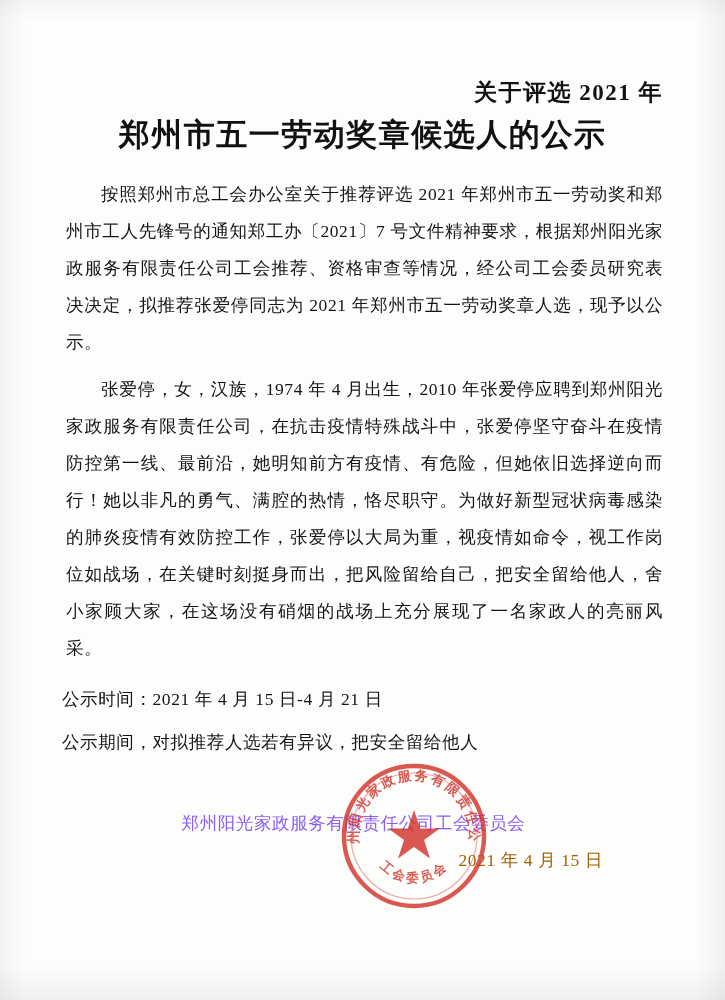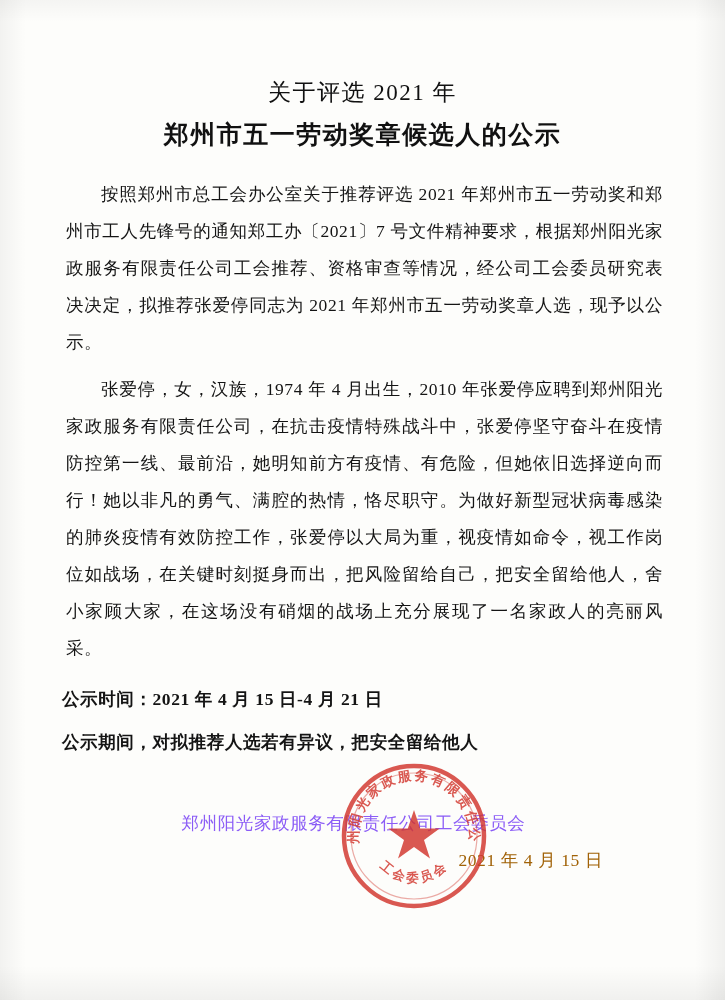--- a/index.html
+++ b/index.html
@@ -36,30 +36,30 @@
   .doc-body {
     position: absolute;
     left: 0;
     top: 0;
     width: 725px;
     height: 1000px;
     padding: 72px 62px 40px 62px;
     box-sizing: border-box;
   }
   .title {
-    text-align: center;
+    text-align: right;
     font-size: 23px;
-    font-weight: normal;
+    font-weight: bold;
     letter-spacing: 1.5px;
     color: #111111;
     line-height: 42px;
   }
   .title-line-2 {
     text-align: center;
-    font-size: 25px;
+    font-size: 31px;
     font-weight: bold;
     letter-spacing: 1.5px;
     color: #111111;
     line-height: 42px;
     margin-bottom: 20px;
   }
   .para {
     font-size: 17.5px;
     color: #141414;
     line-height: 37px;
@@ -73,21 +73,20 @@
     font-size: 17.5px;
     color: #141414;
     line-height: 37px;
     text-align: left;
     text-indent: 0;
     letter-spacing: 0.6px;
     margin: 0 0 6px 0;
   }
   .notice-block {
     margin-top: 14px;
-    font-weight: bold;
   }
   .signature {
     margin-top: 44px;
     text-align: center;
     font-size: 17.5px;
     color: #8b5cf6;
     line-height: 37px;
     letter-spacing: 0.6px;
     padding-right: 18px;
   }

